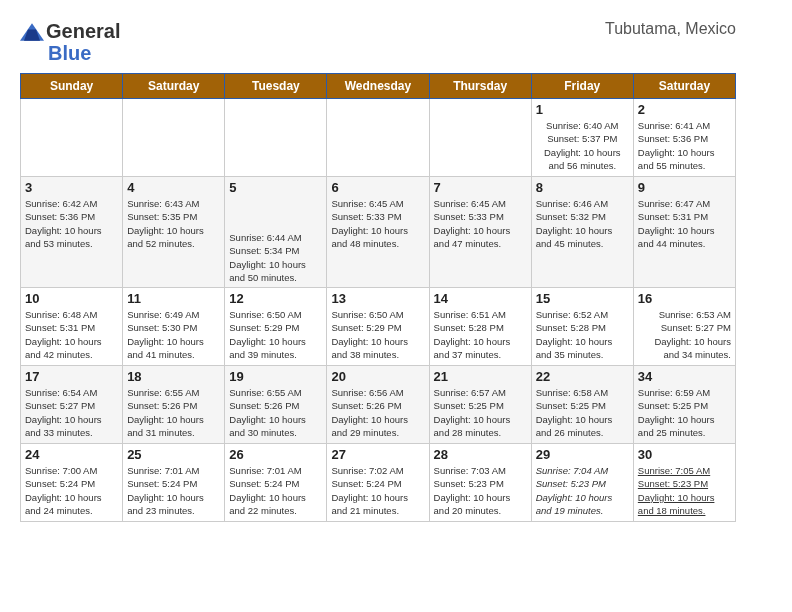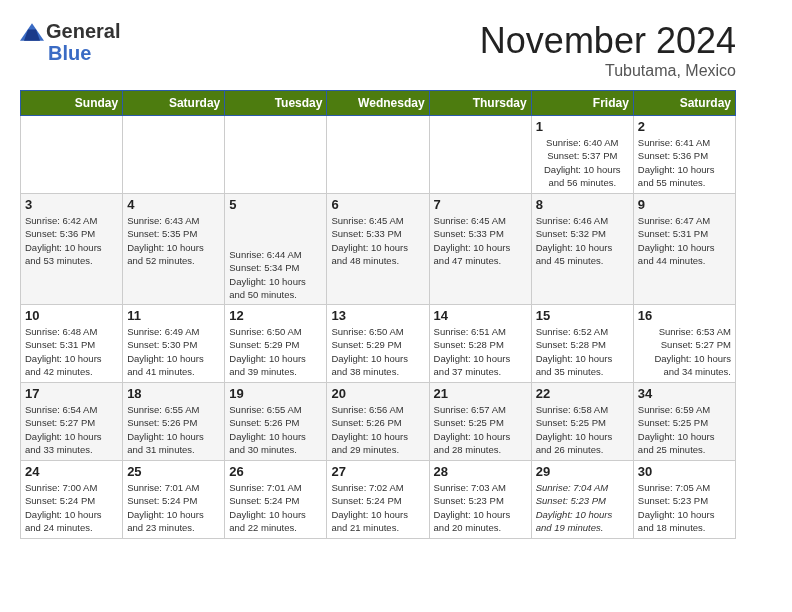--- a/index.html
+++ b/index.html
@@ -42,25 +42,25 @@
     .location-subtitle {
       font-size: 16px;
       color: #555;
     }
     table {
       width: 100%;
       border-collapse: collapse;
       table-layout: fixed;
     }
     thead th {
-      background: #4d7c0f;
+      background: #a16207;
       color: #fff;
       font-size: 12px;
       padding: 5px 4px;
-      text-align: right;
+      text-align: center;
       border: 1px solid #2a5aaa;
     }
     tbody td {
       vertical-align: top;
       border: 1px solid #ccc;
       padding: 3px 4px;
       font-size: 10px;
       color: #333;
       height: 78px;
       background: #fff;
@@ -97,21 +97,20 @@
       <div class="logo-row">
         <svg class="logo-svg" viewBox="0 0 30 22" xmlns="http://www.w3.org/2000/svg">
           <polygon points="15,0 30,22 0,22" fill="#3a6bc4"></polygon>
           <polygon points="10,8 20,8 25,22 5,22" fill="#1a3a8a"></polygon>
         </svg>
         <span style="font-size:20px;font-weight:bold;color:#333;">General</span>
       </div>
       <span style="font-size:20px;font-weight:bold;color:#3a6bc4;margin-left:28px;line-height:1;">Blue</span>
     </div>
     <div class="title-area">
-      <div class="month-title">November 2024</div>
       <div class="location-subtitle">Tubutama, Mexico</div>
     </div>
   </div>
 
   <table>
     <thead>
       <tr>
         <th>Sunday</th>
         <th>Saturday</th>
         <th>Tuesday</th>
@@ -305,20 +304,20 @@
 Daylight: 10 hours and 20 minutes.</div>
           </td>
           <td>
             <span class="day-number">29</span>
             <div class="day-info" style="white-space: pre-line; font-style: italic;">Sunrise: 7:04 AM
 Sunset: 5:23 PM
 Daylight: 10 hours and 19 minutes.</div>
           </td>
           <td>
             <span class="day-number">30</span>
-            <div class="day-info" style="white-space: pre-line;">Sunrise: 7:05 AM
+            <div class="day-info" style="white-space: pre-line; text-decoration: underline;">Sunrise: 7:05 AM
 Sunset: 5:23 PM
 Daylight: 10 hours and 18 minutes.</div>
           </td>
         </tr>
       </tbody>
   </table>
 </div>
 
 </body></html>

